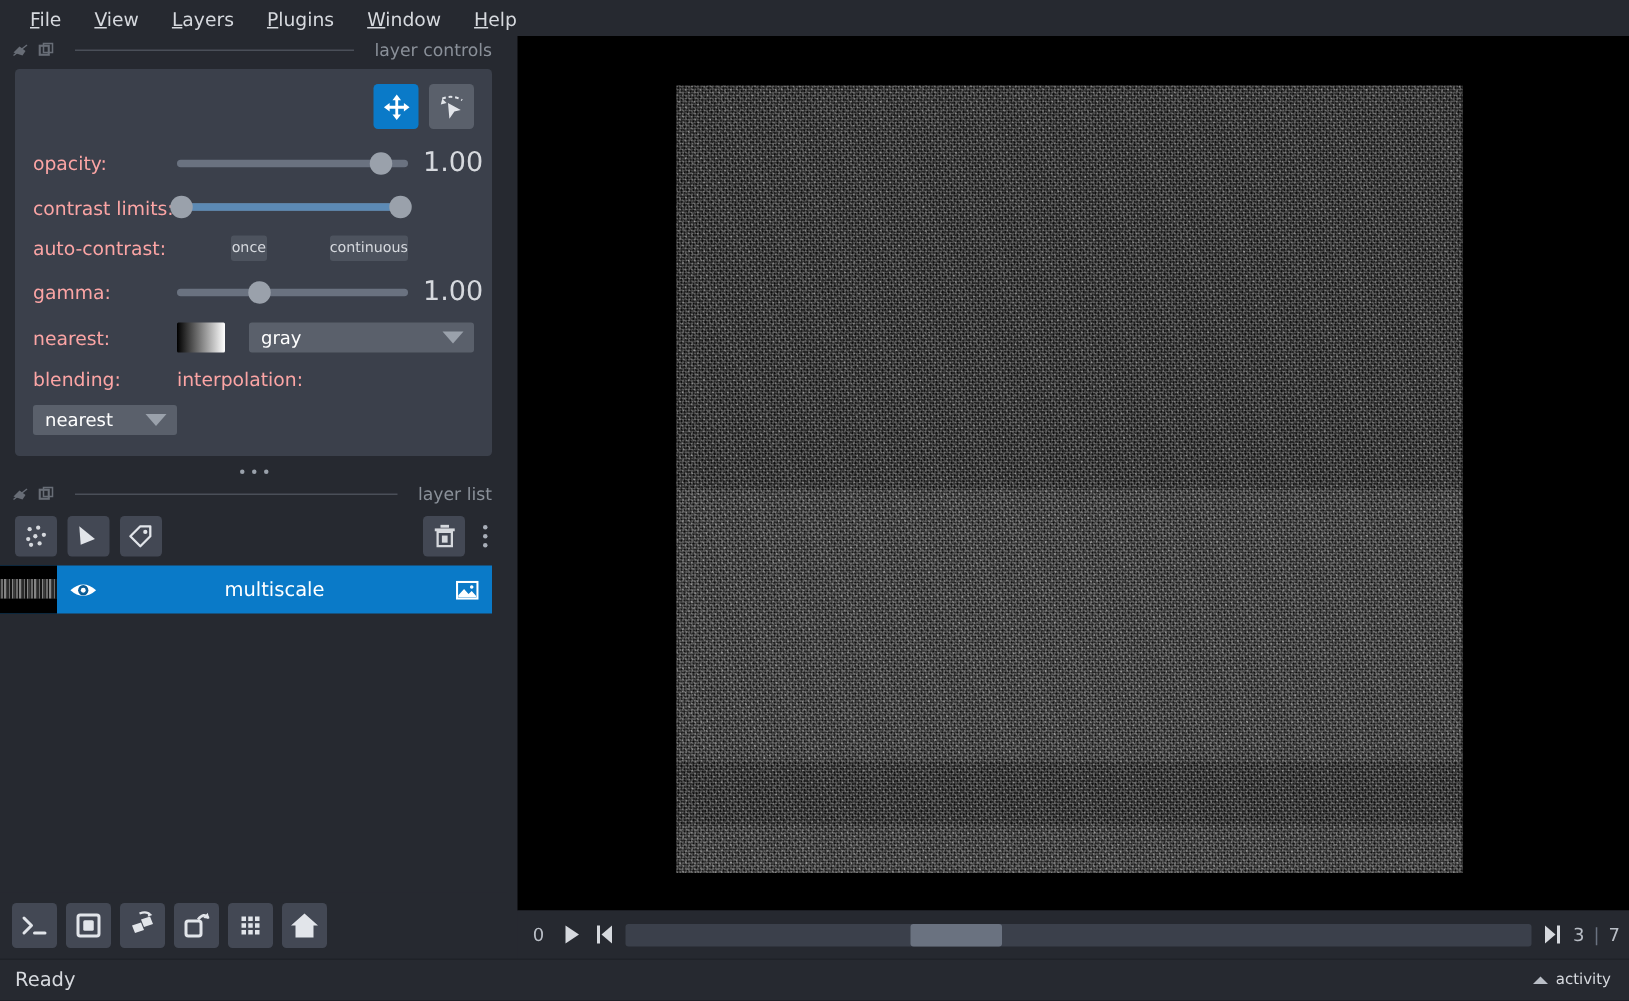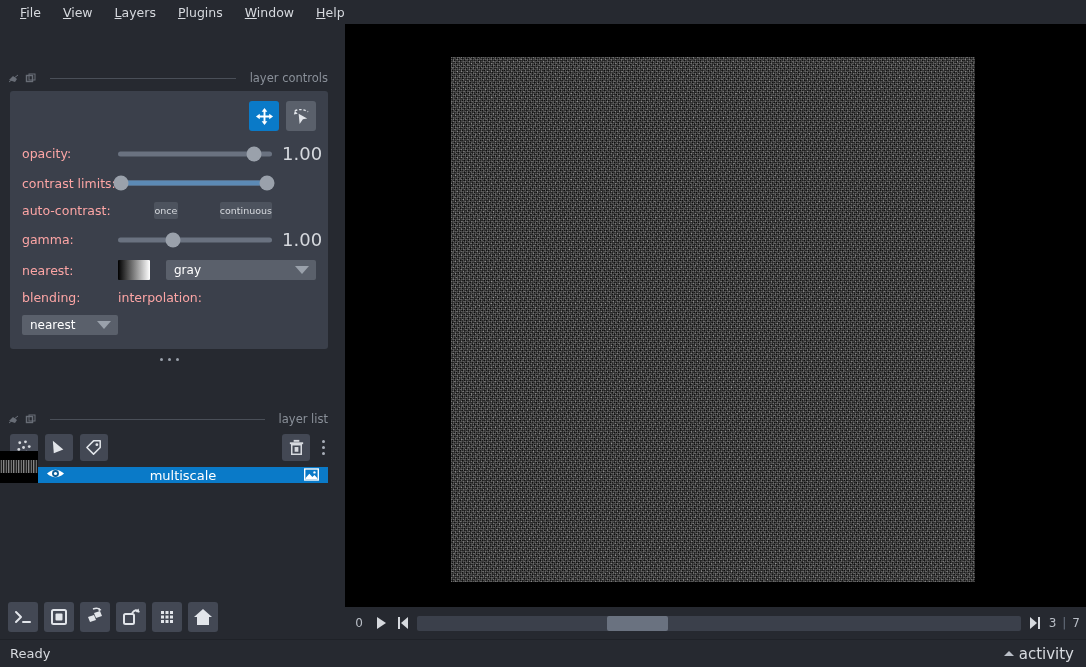--- a/index.html
+++ b/index.html
@@ -25,21 +25,20 @@
   .menu-item u { text-decoration: underline; }
 
   
   .left-dock {
     position: absolute; left: 0; top: 24px; width: 338px; height: 571px;
     background: #262930;
   }
   .dock-header {
     display: flex; align-items: center; height: 18px; padding: 0 10px 0 8px;
     gap: 6px;
-    margin-top: 45px;
   }
   .dock-header .rule { flex: 1; height: 1px; background: #4a4f58; margin: 0 8px; }
   .dock-title { font-size: 11.5px; color: #8a9099; white-space: nowrap; }
   .dock-btn { width: 11px; height: 11px; opacity: .75; display: block; }
 
   
   .controls-box {
     margin: 4px 10px 0 10px; background: #3b404b; border-radius: 3px;
     padding: 10px 12px 14px 12px; min-height: 230px;
   }
@@ -104,21 +103,21 @@
   }
   .ll-btn {
     width: 28px; height: 27px; border-radius: 3px; background: #434854;
     display: flex; align-items: center; justify-content: center;
   }
   .ll-spacer { flex: 1; }
   .kebab { display: flex; flex-direction: column; gap: 3px; padding: 0 5px; }
   .kebab i { width: 3px; height: 3px; border-radius: 50%; background: #a8aeb8; display: block; }
 
   .layer-row {
-    display: flex; align-items: flex-end; height: 16px; margin: 0 10px 12px 0;
+    display: flex; align-items: center; height: 32px; margin: 0 10px 12px 0;
     background: #0a7ac8;
   }
   .layer-thumb {
     width: 38px; height: 32px; background: #000; flex: none; position: relative;
     overflow: hidden;
   }
   .layer-thumb .noise {
     position: absolute; left: 0; right: 0; top: 9px; height: 13px;
     background-image:
       repeating-linear-gradient(90deg, #2a2a2a 0 1px, #6d6d6d 1px 2px, #151515 2px 3px, #858585 3px 4px, #3d3d3d 4px 5px),
@@ -176,21 +175,21 @@
     position: absolute; left: 0; top: 639px; width: 1086px; height: 28px;
     background: #262930; display: flex; align-items: center;
     padding: 0 12px 0 10px; border-top: 1px solid #1f2228;
   }
   .status-text { font-size: 13px; color: #d6d9de; }
   .status-right { margin-left: auto; display: flex; align-items: center; gap: 5px; }
   .activity-caret {
     width: 0; height: 0; border-left: 5px solid transparent;
     border-right: 5px solid transparent; border-bottom: 5px solid #b9bec6;
   }
-  .activity-text { font-size: 15px; color: #d6d9de; }
+  .activity-text { font-size: 10px; color: #d6d9de; }
   svg { display: block; }
 </style>
 </head>
 <body>
 
 <div id="app">
 
   <div class="menubar">
     <div class="menu-item"><u>F</u><span>ile</span></div>
     <div class="menu-item"><u>V</u><span>iew</span></div>

